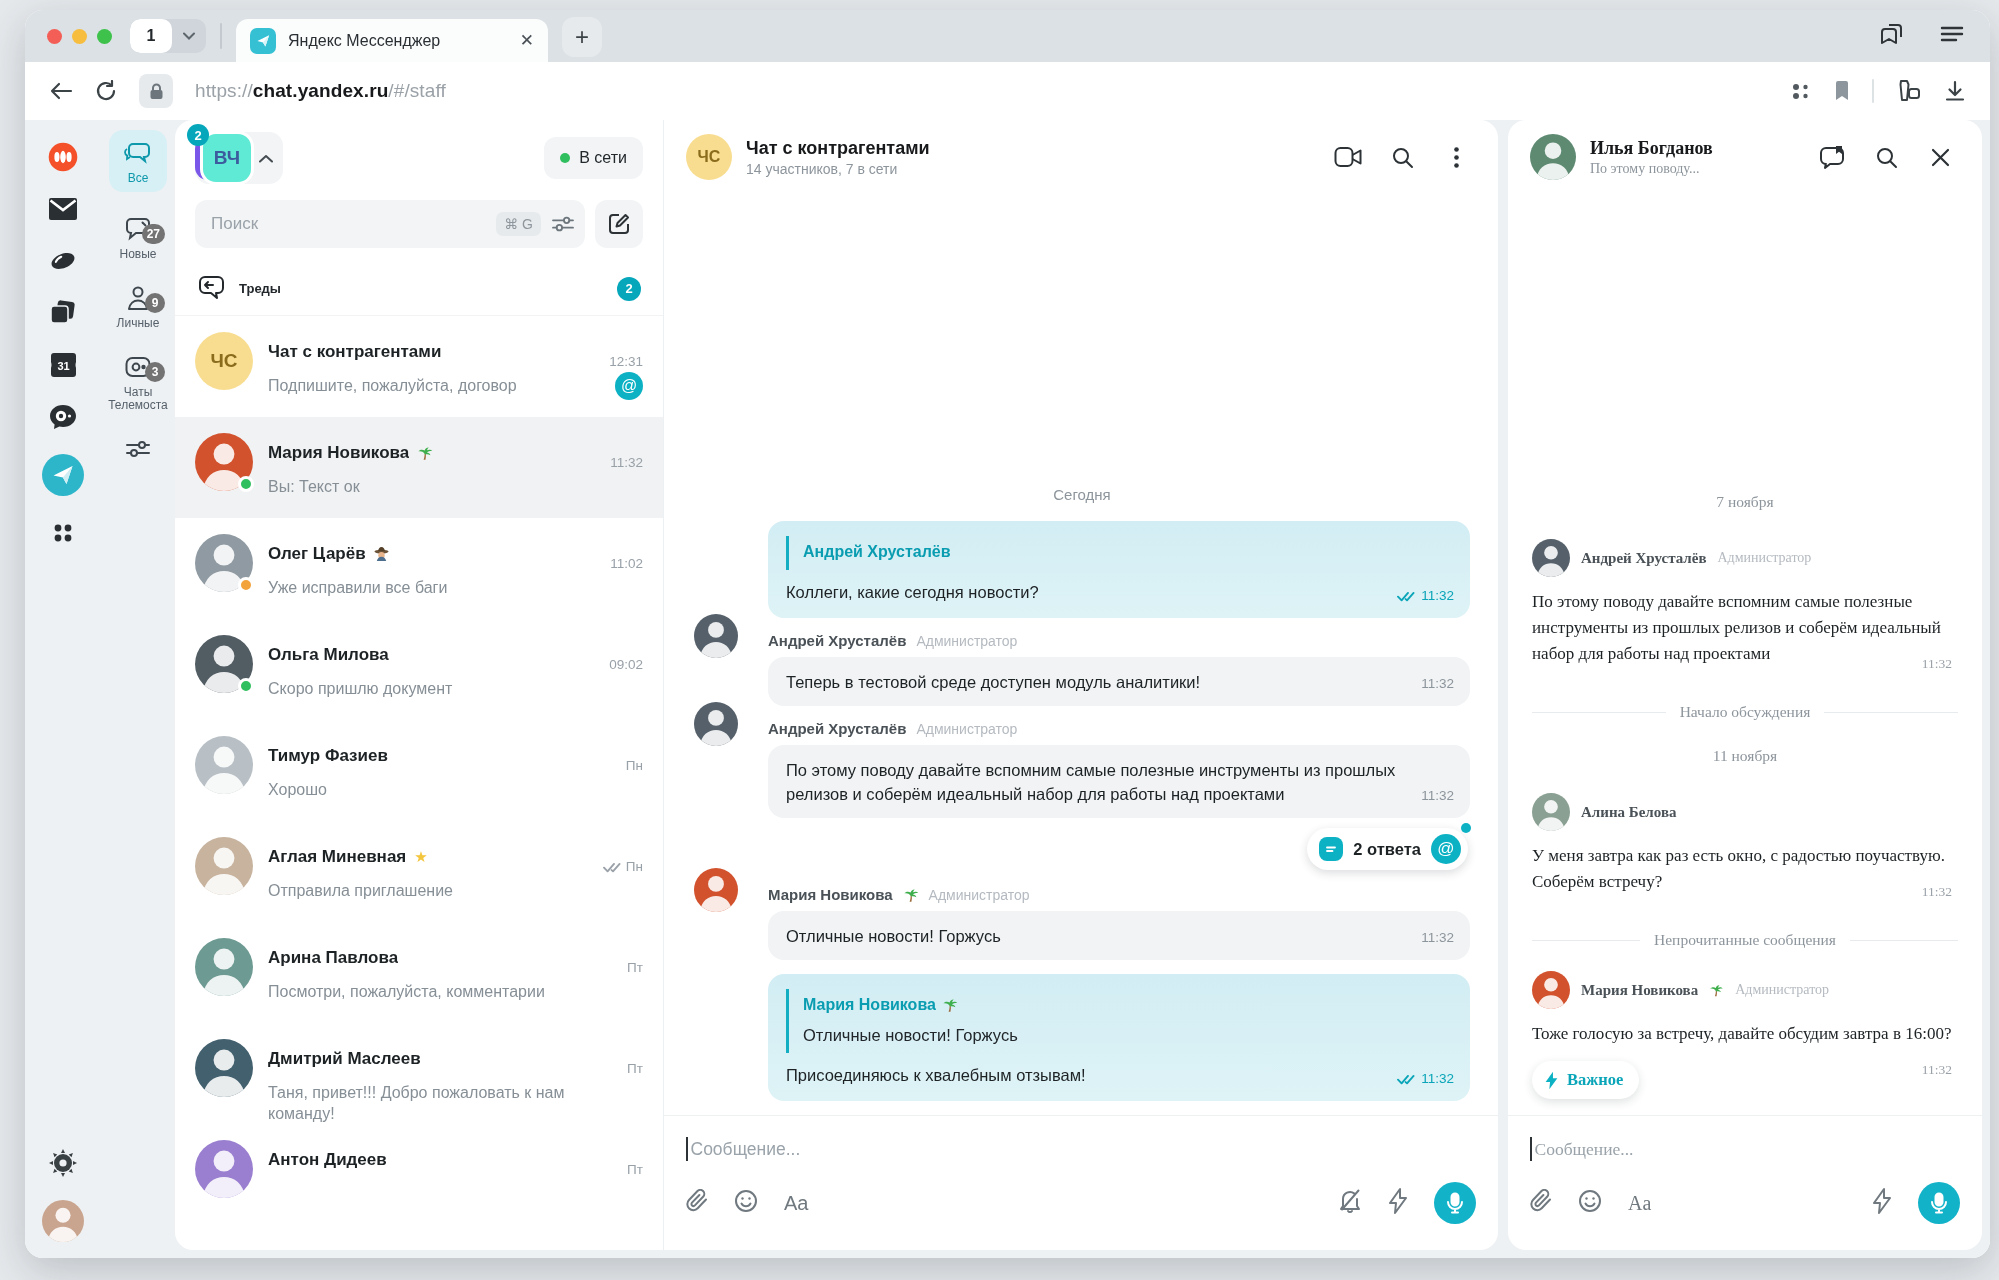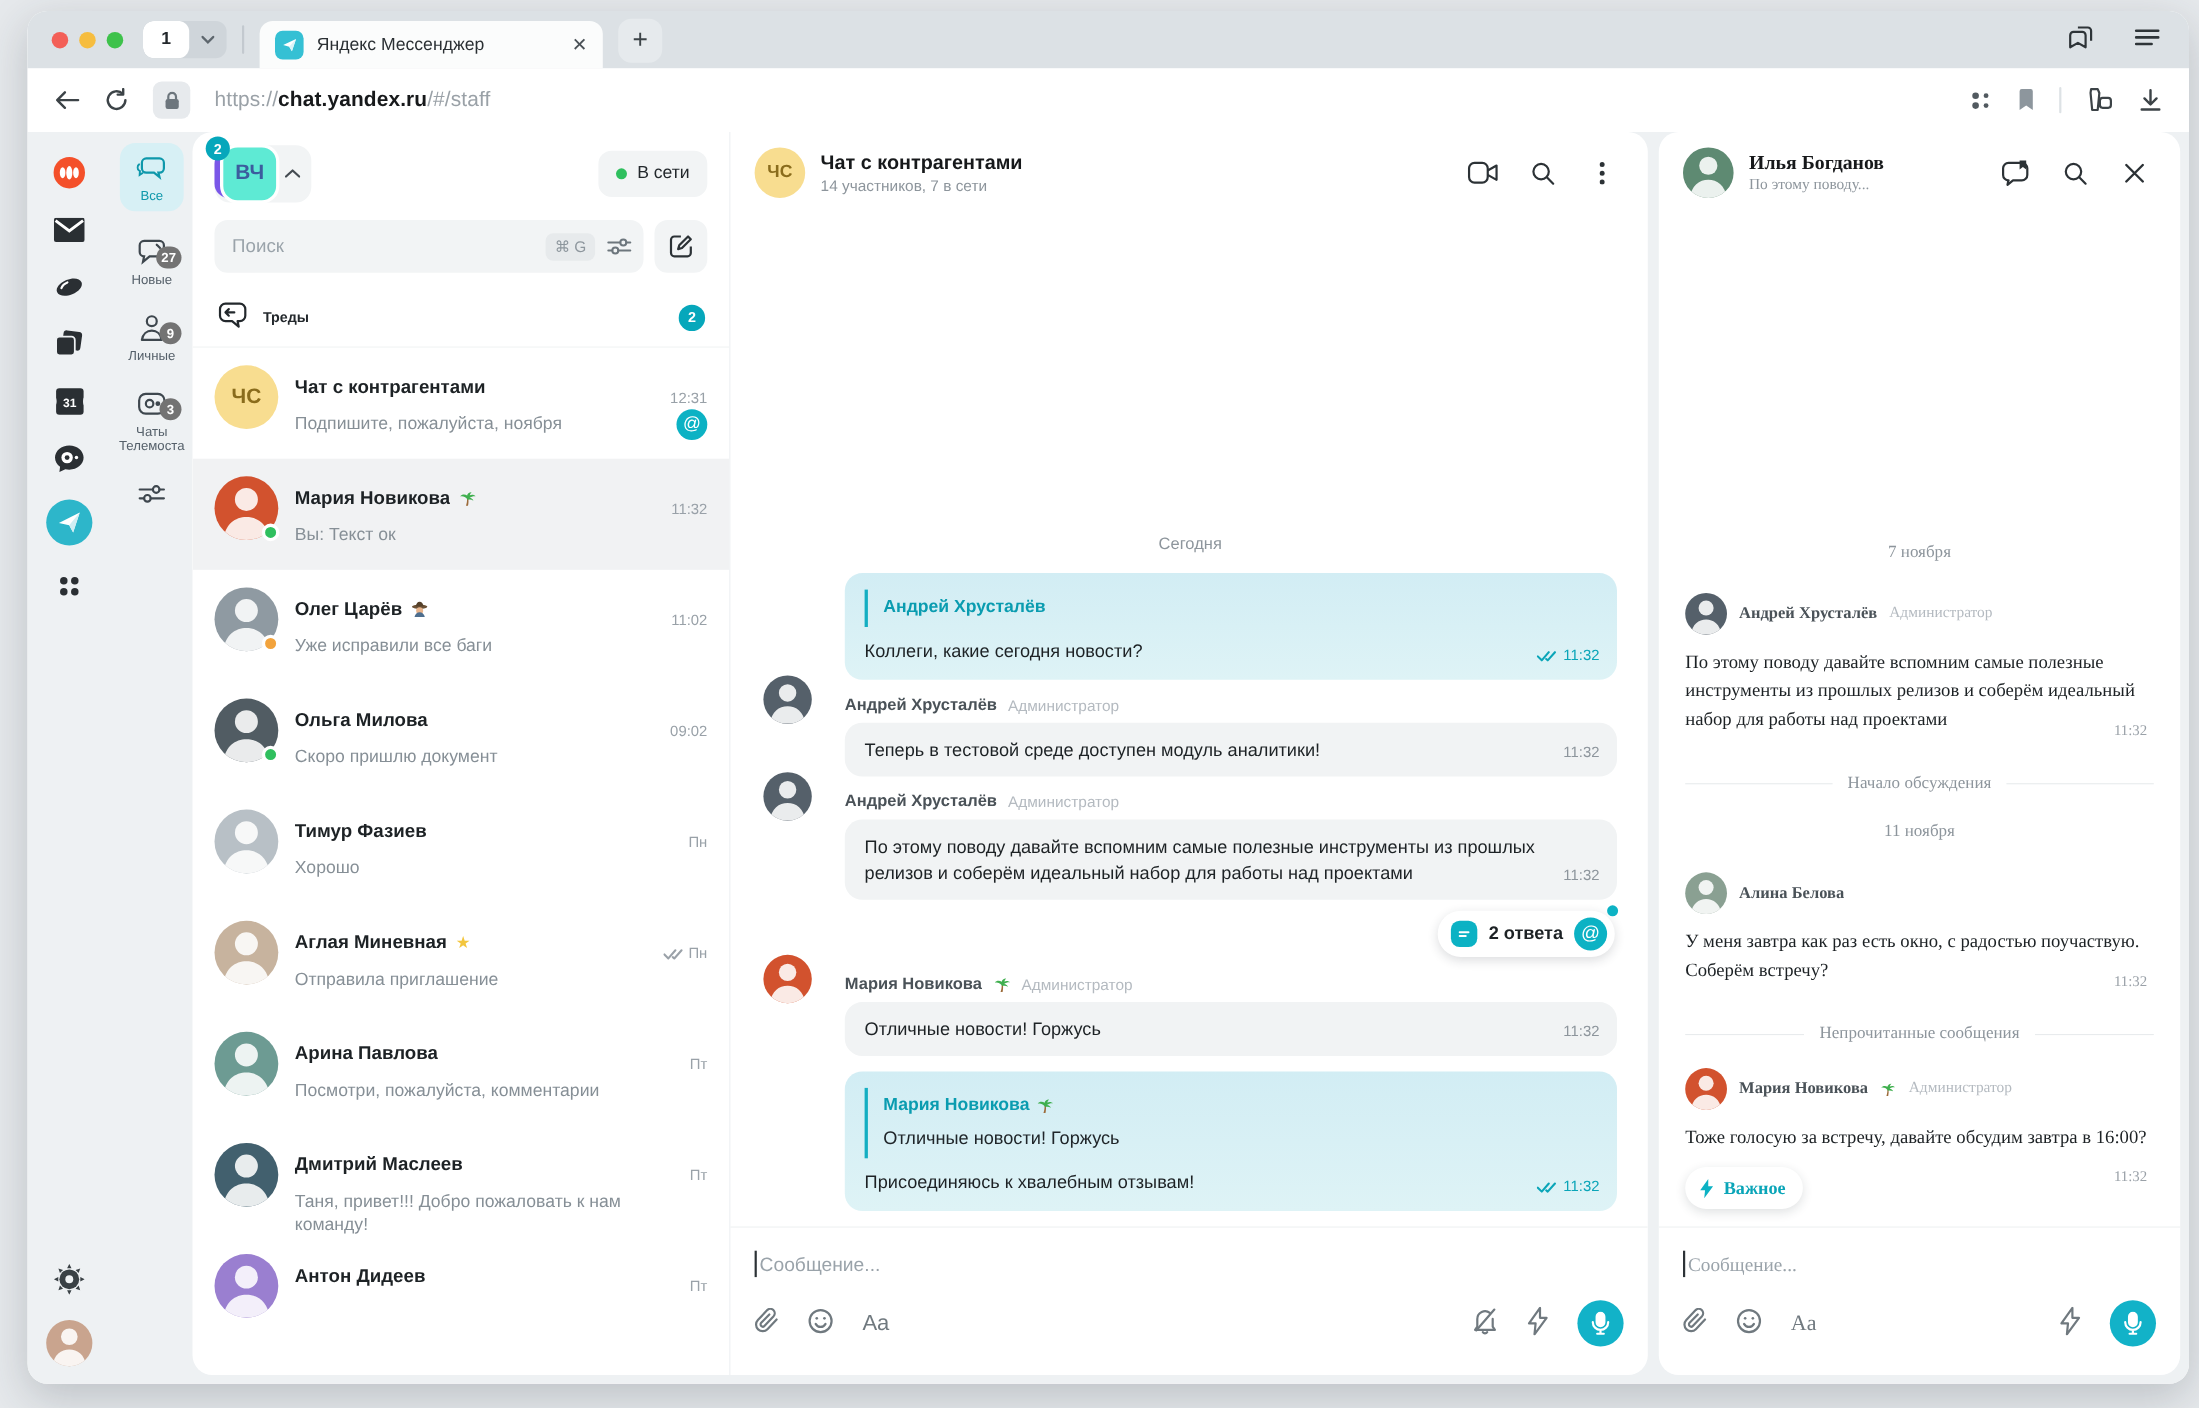--- a/index.html
+++ b/index.html
@@ -450,21 +450,21 @@
 
           <div class="item">
             <div class="av">
                 <div class="ph grpav">ЧС</div>
               </div>
             <div class="col">
               <div class="row1">
                   <span class="nm">Чат с контрагентами</span>
                   <span class="tm">12:31</span>
                 </div>
-              <div class="msg">Подпишите, пожалуйста, ноября</div>
+              <div class="msg">Подпишите, пожалуйста, договор</div>
             </div>
             <span class="mention">@</span>
           </div>
 
           <div class="item sel">
             <div class="av">
                 <div class="ph" style="background:#d2522e">
                   <svg class="sil" viewBox="0 0 40 40">
                     <use href="#sil"></use>
                   </svg>

